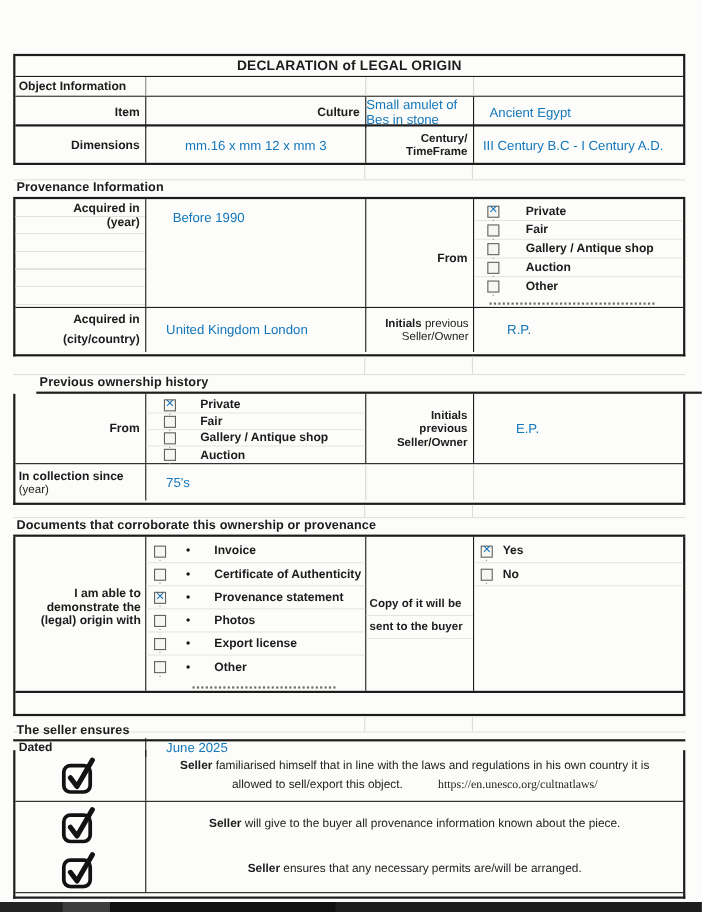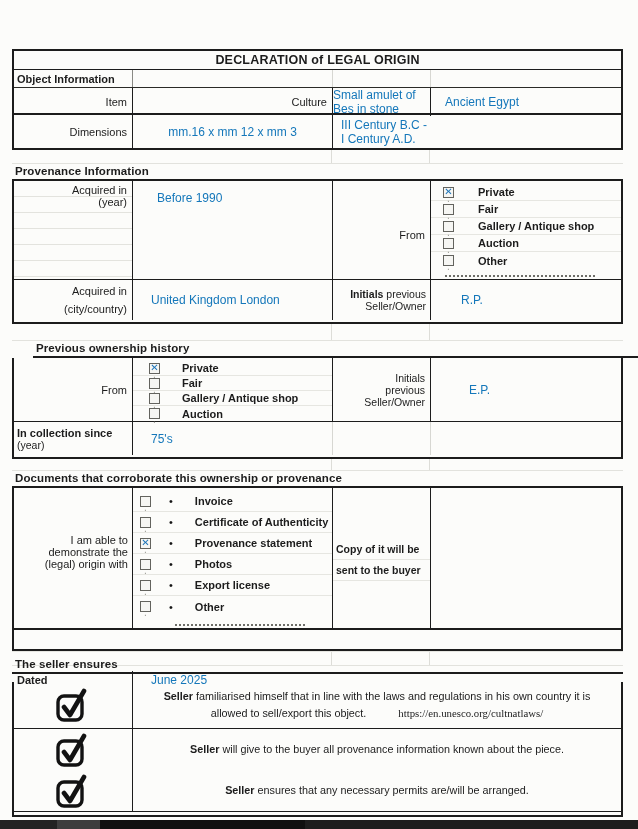--- a/index.html
+++ b/index.html
@@ -15,21 +15,21 @@
   .spacer .vf { position:absolute; top:0; bottom:0; width:1px; background:#ddddd8; }
 
   .grid4 { display:grid; grid-template-columns:119px 200px 98px auto; }
   .grid2 { display:grid; grid-template-columns:119px auto; }
   .bR { border-right:1.5px solid #1c1c1c; }
   .bRf { border-right:1px solid #d7d7d2; }
   .bRg { border-right:1px solid #8a8a85; }
   .bB { border-bottom:1.5px solid #1c1c1c; }
   .bB2 { border-bottom:2px solid #1c1c1c; }
 
-  .lblR { font-weight:normal; font-size:11px; text-align:right; padding-right:5px; }
+  .lblR { font-weight:bold; font-size:11px; text-align:right; padding-right:5px; }
   .lblL { font-weight:bold; font-size:11px; padding-left:3px; }
   .small { font-size:10.5px; }
   .val { color:#1477ba; font-size:12px; }
   .ruled { background-image:repeating-linear-gradient(to bottom, rgba(0,0,0,0) 0 15px, #e3e3de 15px 16px); }
 
   
   .cbrow { display:flex; align-items:center; position:relative; }
   .cb { width:11px; height:11px; border:1.5px solid #63635e; background:#f6f6f3; position:relative; flex:0 0 11px; }
   .cb::after { content:""; }
   .cb.checked::after { content:"\2715"; position:absolute; left:0; top:-2px; width:100%; text-align:center;
@@ -71,20 +71,24 @@
     </div>
     <div class="grid4 bB2" style="height:27px;">
       <div class="cell vcen bR lblR">Item</div>
       <div class="cell vcen bR lblR">Culture</div>
       <div class="cell vcen bR val" style="align-items:center;">Small amulet of Bes in stone</div>
       <div class="cell vcen val" style="padding-left:14px;">Ancient Egypt</div>
     </div>
     <div class="grid4" style="height:33px;">
       <div class="cell vcen bR lblR">Dimensions</div>
       <div class="cell vcen bR val" style="align-items:center;">mm.16 x mm 12 x mm 3</div>
+      <div class="cell vcen bR lblR small">
+        <span>Century/</span>
+        <span>TimeFrame</span>
+      </div>
       <div class="cell vcen val" style="padding-left:8px;">III Century B.C - I Century A.D.</div>
     </div>
   </div>
 
   <div class="spacer" style="top:150px; height:14px;">
     <div class="vf" style="left:319px;"></div>
       <div class="vf" style="left:417px;"></div>
   </div>
 
   <div class="abs sechdr" style="top:164px; height:17px;">Provenance Information</div>
@@ -222,20 +226,30 @@
           <span class="cb cbdot"></span>
           <span class="bullet" style="margin-left:18px;">•</span>
           <span class="cblab" style="margin-left:22px;">Other</span>
         </div>
         <div class="dotline" style="width:130px; margin:7px 0 0 42px;"></div>
       </div>
       <div class="cell bR" style="padding-top:3px;justify-content:center;">
         <span class="lblL small" style="height:21px; display:flex; align-items:center; border-bottom:1px solid #e6e6e1;">Copy of it will be</span>
         <span class="lblL small" style="height:21px; display:flex; align-items:center; border-bottom:1px solid #e6e6e1;">sent to the buyer</span>
       </div>
+      <div class="cell" style="padding-top:3px;">
+        <div class="cbrow" style="height:21px; padding-left:6px; border-bottom:1px solid #e6e6e1;">
+          <span class="cb cbdot checked"></span>
+          <span class="cblab" style="margin-left:9px;">Yes</span>
+        </div>
+        <div class="cbrow" style="height:21px; padding-left:6px; border-bottom:1px solid #e6e6e1;">
+          <span class="cb cbdot"></span>
+          <span class="cblab" style="margin-left:9px;">No</span>
+        </div>
+      </div>
     </div>
     <div class="grid2" style="height:17px;margin-top:41px;">
       <div class="cell vcen bR lblL">Dated</div>
       <div class="cell vcen val" style="padding-left:18px;">June 2025</div>
     </div>
   </div>
 
   <div class="spacer" style="top:651px; height:15px; border-top:1px solid #e6e6e1;">
     <div class="vf" style="left:319px;"></div>
       <div class="vf" style="left:417px;"></div>

